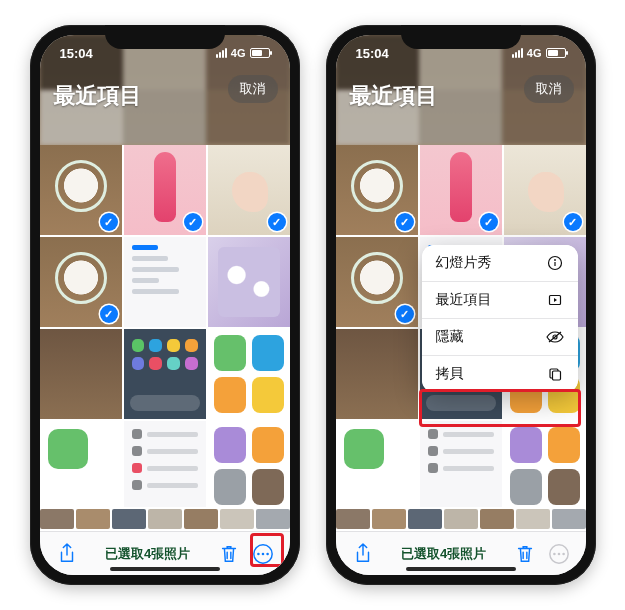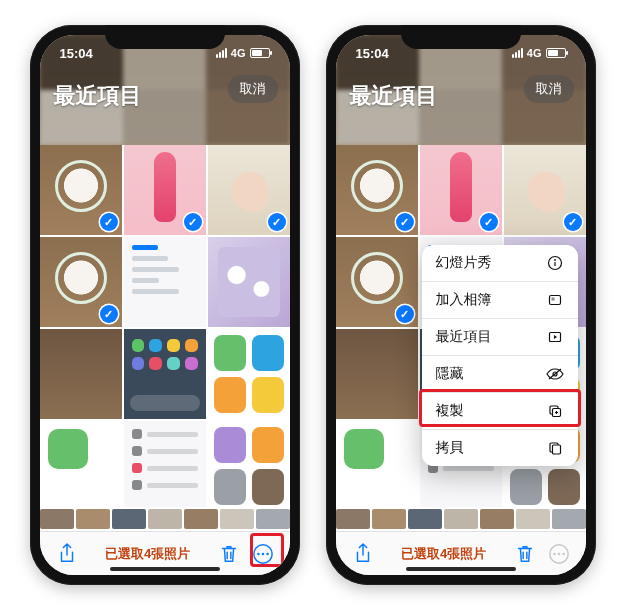--- a/index.html
+++ b/index.html
@@ -181,21 +181,21 @@
     gap:8px;
   }
   .tbtn{
     width:26px;height:26px;
     display:flex;align-items:center;justify-content:center;
     border:none;background:none;color:var(--blue);
     padding:0;
   }
   .tbtn.disabled{color:#c7c7cc;}
   .toolbar .count{
-    flex:1;text-align:center;font-size:13px;font-weight:600;color:#c2410c;
+    flex:1;text-align:center;font-size:13px;font-weight:600;color:#14532d;
   }
   .home-indicator{
     position:absolute;left:50%;bottom:4px;transform:translateX(-50%);
     width:110px;height:4px;border-radius:3px;background:#111;
     opacity:.9;z-index:60;
   }
   
   .context-menu{
     position:absolute;
     left:86px;right:8px;top:210px;
@@ -495,54 +495,35 @@
         <span>幻燈片秀</span>
         <span class="micon">
             <svg width="16" height="16" viewBox="0 0 16 16">
               <circle cx="8" cy="8" r="6.5" fill="none" stroke="currentColor" stroke-width="1.2"></circle>
               <circle cx="8" cy="5" r="0.9" fill="currentColor"></circle>
               <rect x="7.4" y="7" width="1.2" height="4" fill="currentColor"></rect>
             </svg>
           </span>
       </div>
       <div class="row">
-        <span>加入相簿</span>
-        <span class="micon">
-            <svg width="16" height="16" viewBox="0 0 16 16">
-              <rect x="2.5" y="3.5" width="11" height="9" rx="1.5" fill="none" stroke="currentColor" stroke-width="1.2"></rect>
-              <rect x="4.5" y="5.5" width="3" height="3" fill="currentColor" opacity=".5"></rect>
-            </svg>
-          </span>
-      </div>
-      <div class="row">
         <span>最近項目</span>
         <span class="micon">
             <svg width="16" height="16" viewBox="0 0 16 16">
               <rect x="2.5" y="3.5" width="11" height="9" rx="1" fill="none" stroke="currentColor" stroke-width="1.2"></rect>
               <path d="M7 6l3 2-3 2z" fill="currentColor"></path>
             </svg>
           </span>
       </div>
       <div class="row">
         <span>隱藏</span>
         <span class="micon">
             <svg width="18" height="14" viewBox="0 0 18 14">
               <path d="M1 7s3-5 8-5 8 5 8 5-3 5-8 5-8-5-8-5z" fill="none" stroke="currentColor" stroke-width="1.2"></path>
               <circle cx="9" cy="7" r="2" fill="none" stroke="currentColor" stroke-width="1.2"></circle>
               <line x1="3" y1="12" x2="15" y2="2" stroke="currentColor" stroke-width="1.2"></line>
-            </svg>
-          </span>
-      </div>
-      <div class="row">
-        <span>複製</span>
-        <span class="micon">
-            <svg width="16" height="16" viewBox="0 0 16 16">
-              <rect x="3" y="3" width="8" height="8" rx="1.2" fill="none" stroke="currentColor" stroke-width="1.2"></rect>
-              <rect x="5.5" y="5.5" width="8" height="8" rx="1.2" fill="#fff" stroke="currentColor" stroke-width="1.2"></rect>
-              <path d="M9.5 8v3M8 9.5h3" stroke="currentColor" stroke-width="1.2"></path>
             </svg>
           </span>
       </div>
       <div class="row">
         <span>拷貝</span>
         <span class="micon">
             <svg width="16" height="16" viewBox="0 0 16 16">
               <rect x="3" y="3" width="8" height="9" rx="1.2" fill="none" stroke="currentColor" stroke-width="1.2"></rect>
               <rect x="5.5" y="5" width="8" height="9" rx="1.2" fill="#fff" stroke="currentColor" stroke-width="1.2"></rect>
             </svg>

